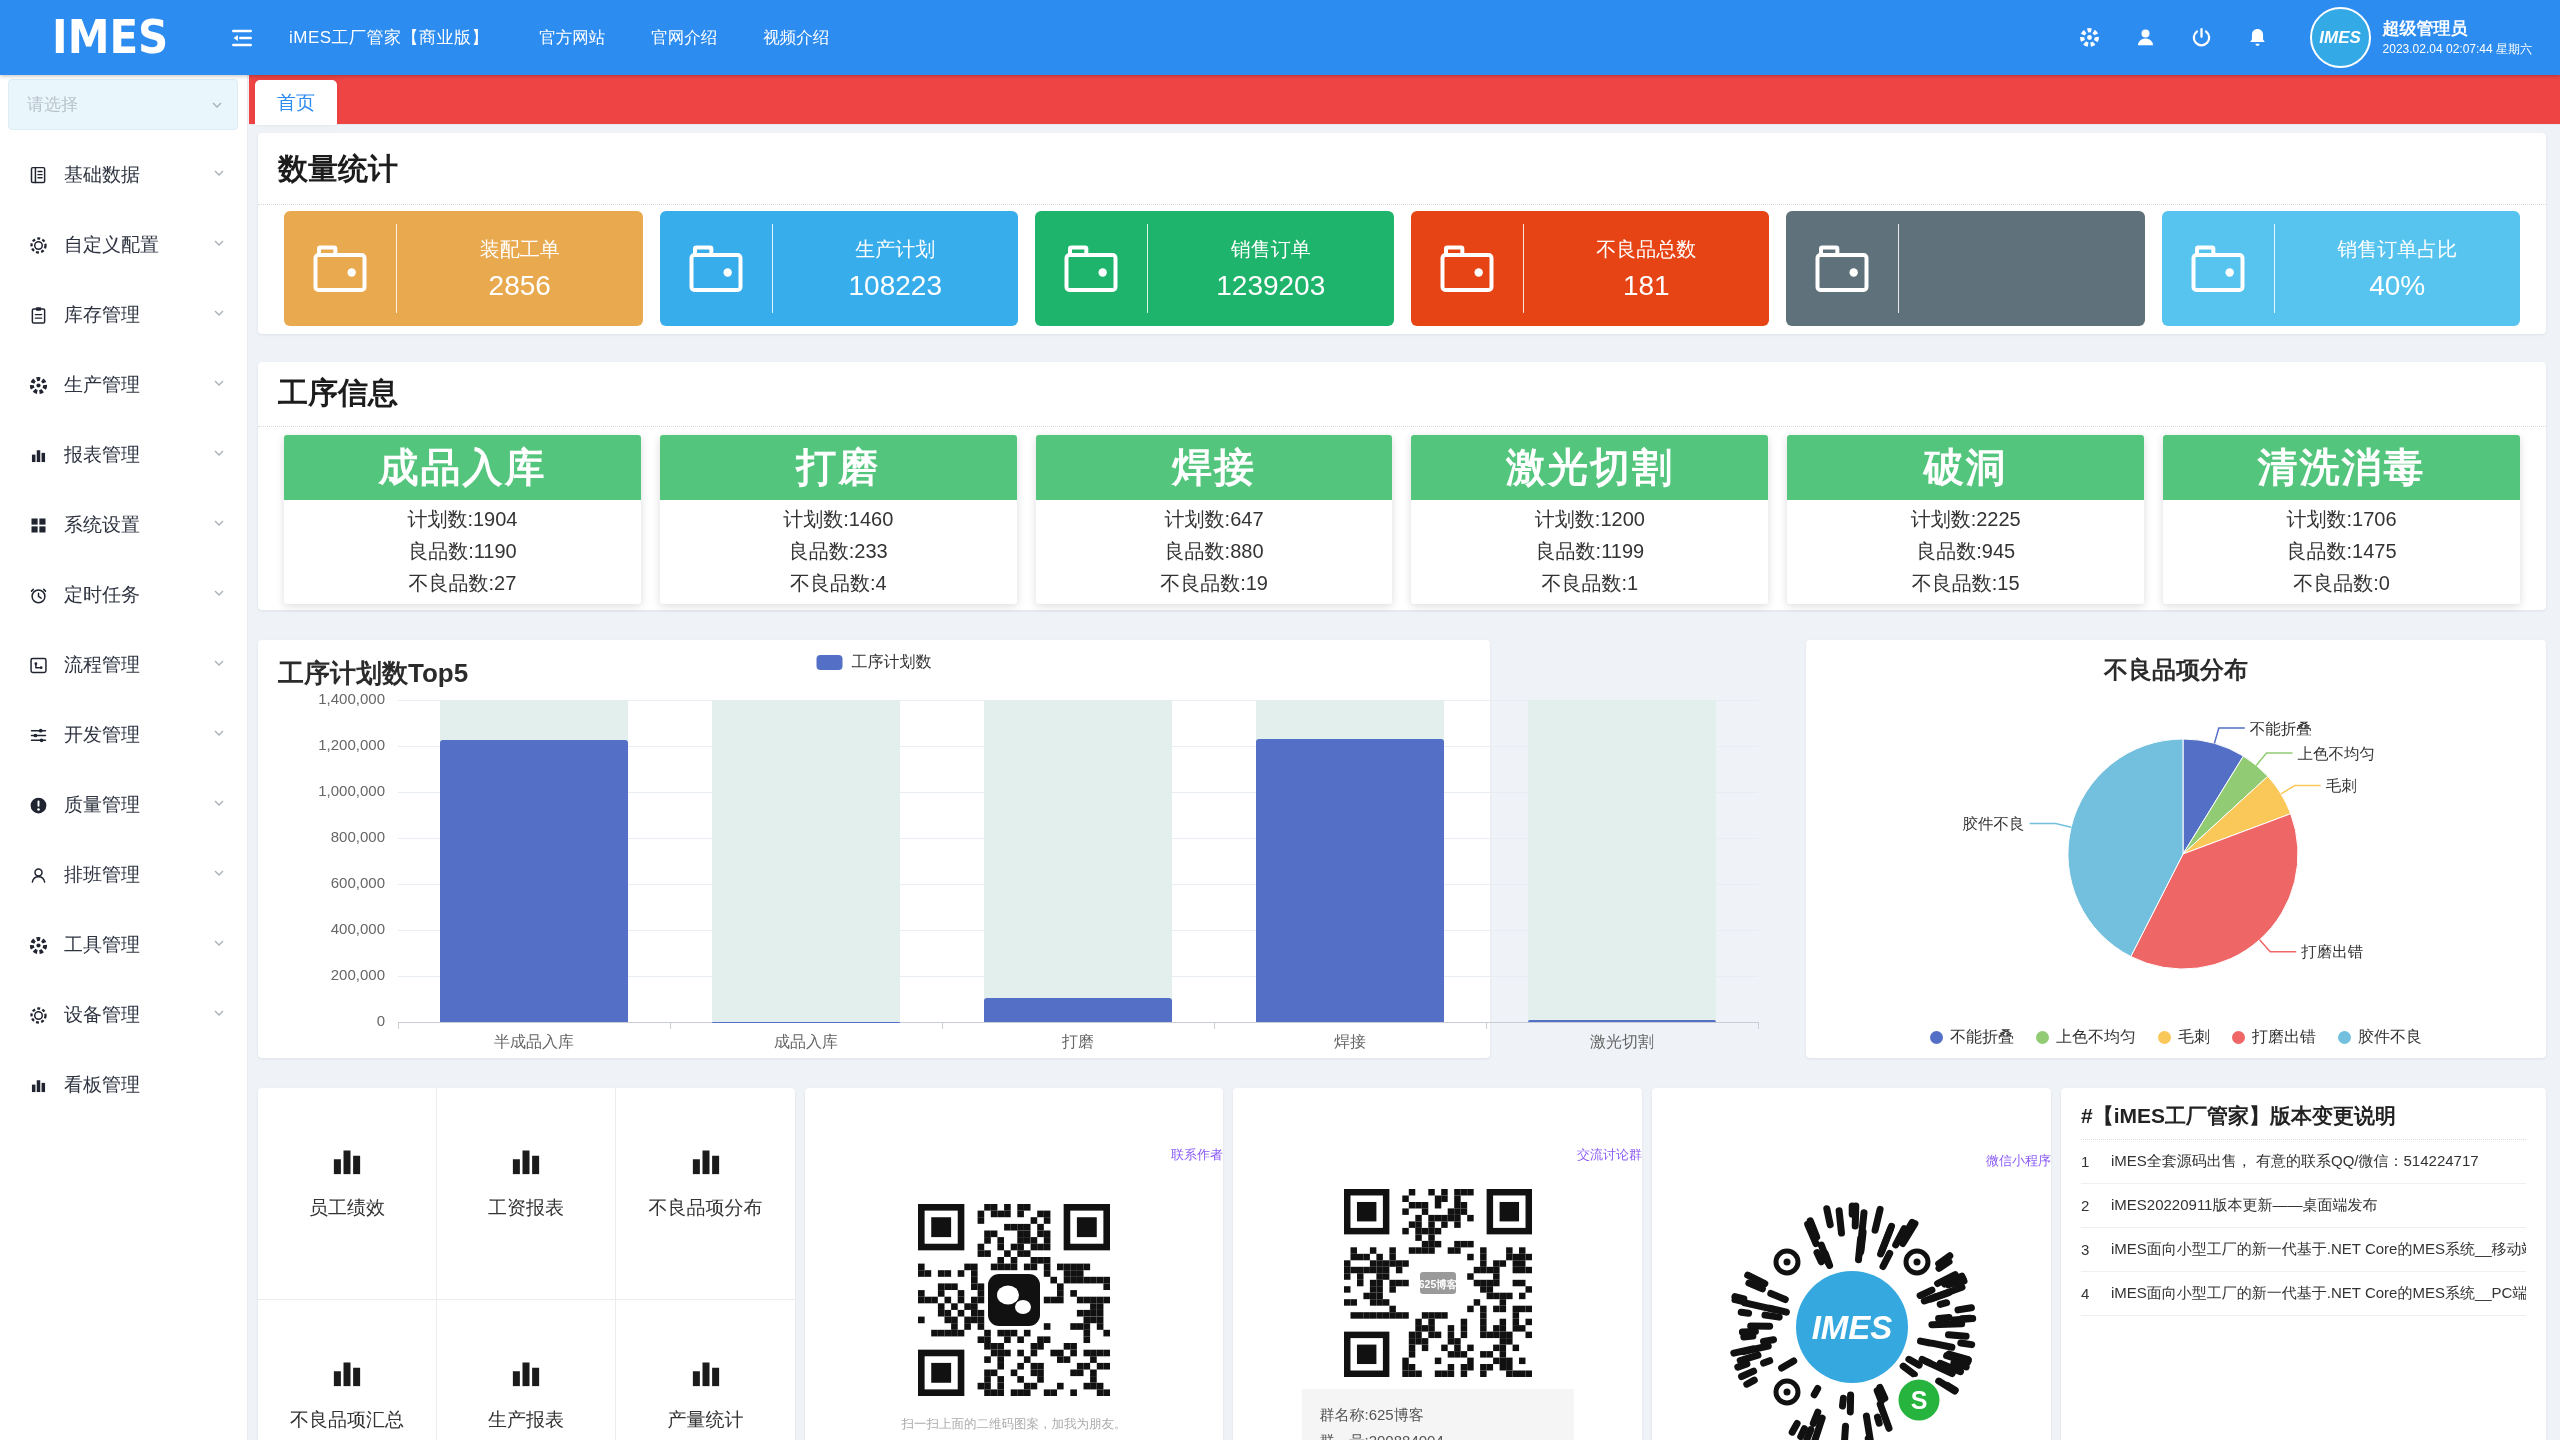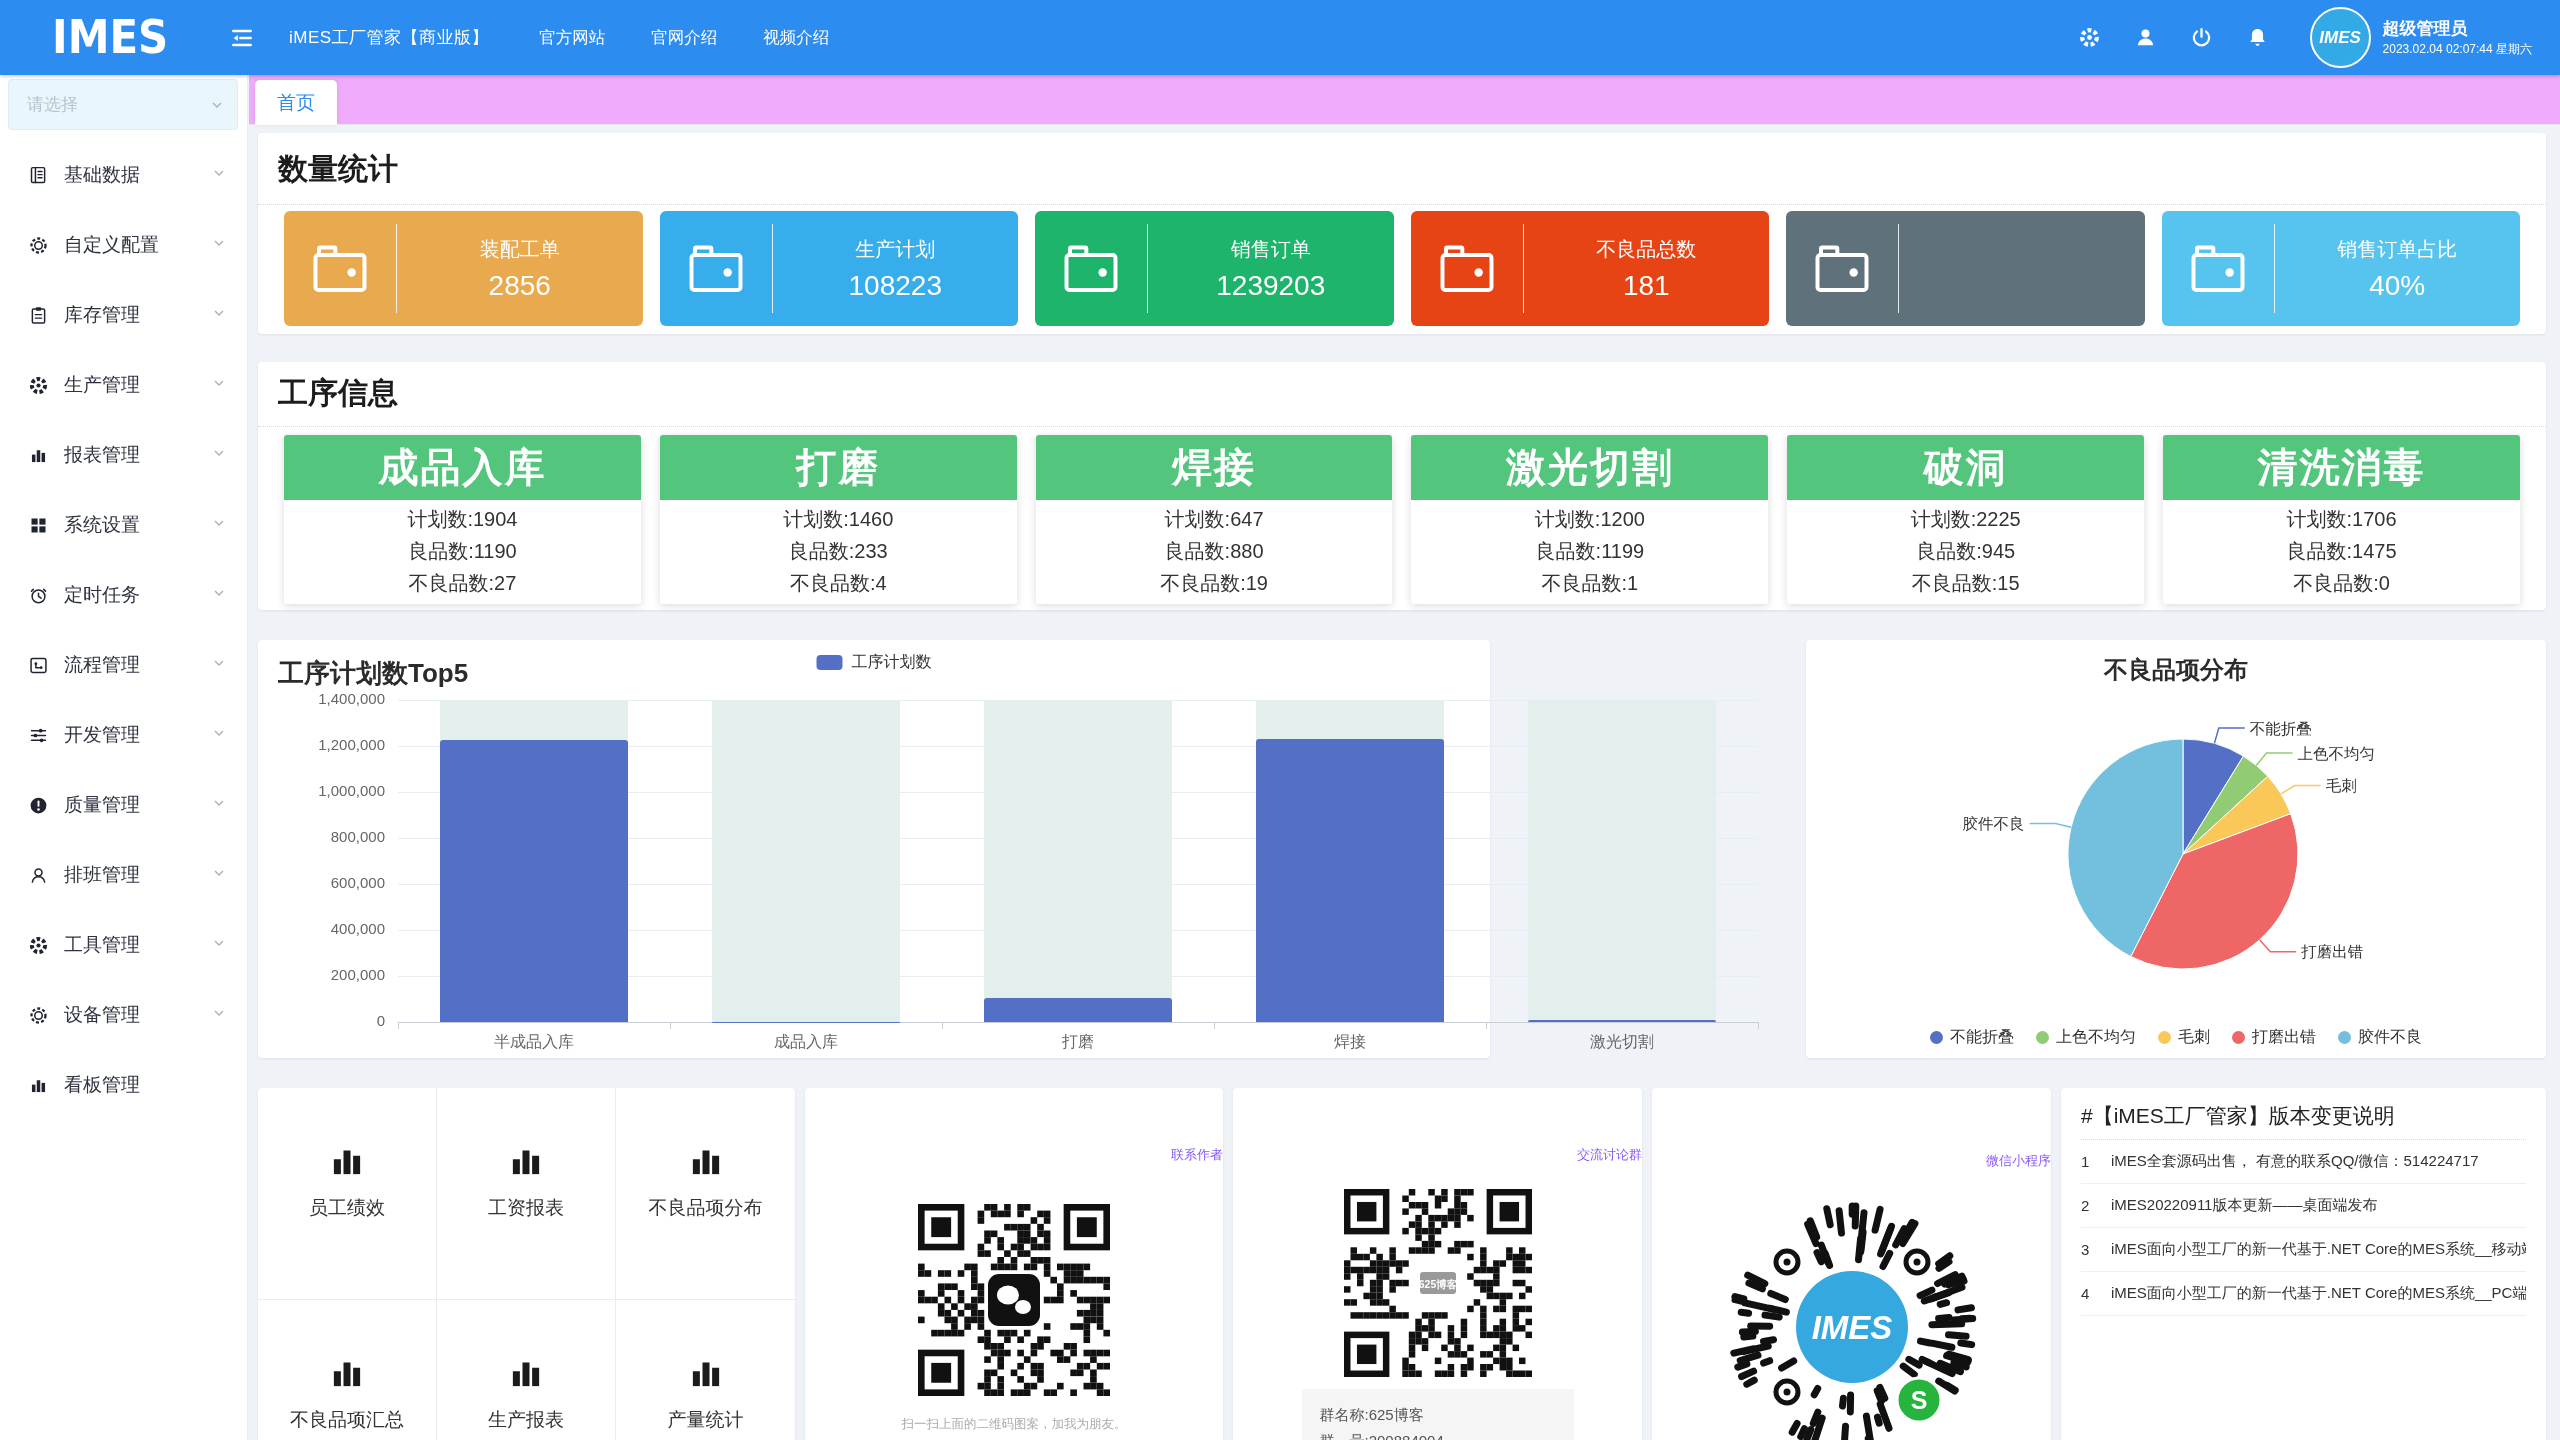--- a/index.html
+++ b/index.html
@@ -35,21 +35,21 @@
   .side-select .ph { color:#B9C3CC; font-size:17px; }
   .side-select svg, .chev svg { width:16px; height:16px; color:#A9B0B8; }
   .side-nav { position:absolute; top:65px; left:0; right:0; }
   .side-item { height:70px; display:flex; align-items:center; padding:0 20px 0 28px;
     font-size:19px; color:#2E3340; cursor:pointer; }
   .side-ic { display:inline-flex; width:21px; height:21px; color:#1f2430; }
   .side-ic svg { width:21px; height:21px; }
   .side-label { margin-left:15px; flex:1; }
 
   
-  .tabbar { position:absolute; left:249px; top:75px; right:0; height:50px; background:#f0abfc;
+  .tabbar { position:absolute; left:249px; top:75px; right:0; height:50px; background:#ef4444;
     border-bottom:1px solid #E4E7EC; }
   .tab { position:absolute; left:6px; top:5px; width:82px; height:45px; background:#fff;
     border-radius:5px 5px 0 0; color:#2D8CF0; font-size:19px; display:flex; align-items:center;
     justify-content:center; box-shadow:0 0 4px rgba(0,0,0,.08); cursor:pointer; }
 
   
   .panel { position:absolute; background:#fff; border-radius:4px; box-shadow:0 1px 3px rgba(15,30,60,.08); }
   #panel-stats   { left:258px; top:133px; width:2288px; height:201px; }
   #panel-process { left:258px; top:362px; width:2288px; height:248px; }
   #panel-bar     { left:258px; top:640px; width:1232px; height:418px; }
@@ -121,21 +121,21 @@
   .qr-box { display:flex; justify-content:center; }
   #qr-author-code { margin-top:40px; }
   #qr-group-code  { margin-top:25px; }
   #qr-mini-code   { margin-top:32px; }
   .qr-caption { margin-top:20px; text-align:center; font-size:12.5px; color:#ABABAB; }
   .group-box { width:272px; margin:12px auto 0; background:#F5F5F5; padding:13px 18px;
     font-size:15px; color:#555; line-height:26px; }
 
   
   #panel-versions { padding:14px 20px; }
-  .ver-title { font-size:21px; font-weight:400; color:#222; padding-bottom:9px;
+  .ver-title { font-size:21px; font-weight:700; color:#222; padding-bottom:9px;
     border-bottom:1px dotted #DADADA; }
   .ver-row { height:44px; display:flex; align-items:center; border-bottom:1px solid #EFEFEF;
     font-size:15px; color:#333; }
   .ver-num { width:30px; color:#333; }
   .ver-text { flex:1; white-space:nowrap; overflow:hidden; }
 </style>
 </head>
 <body>
 
 <div id="app">

